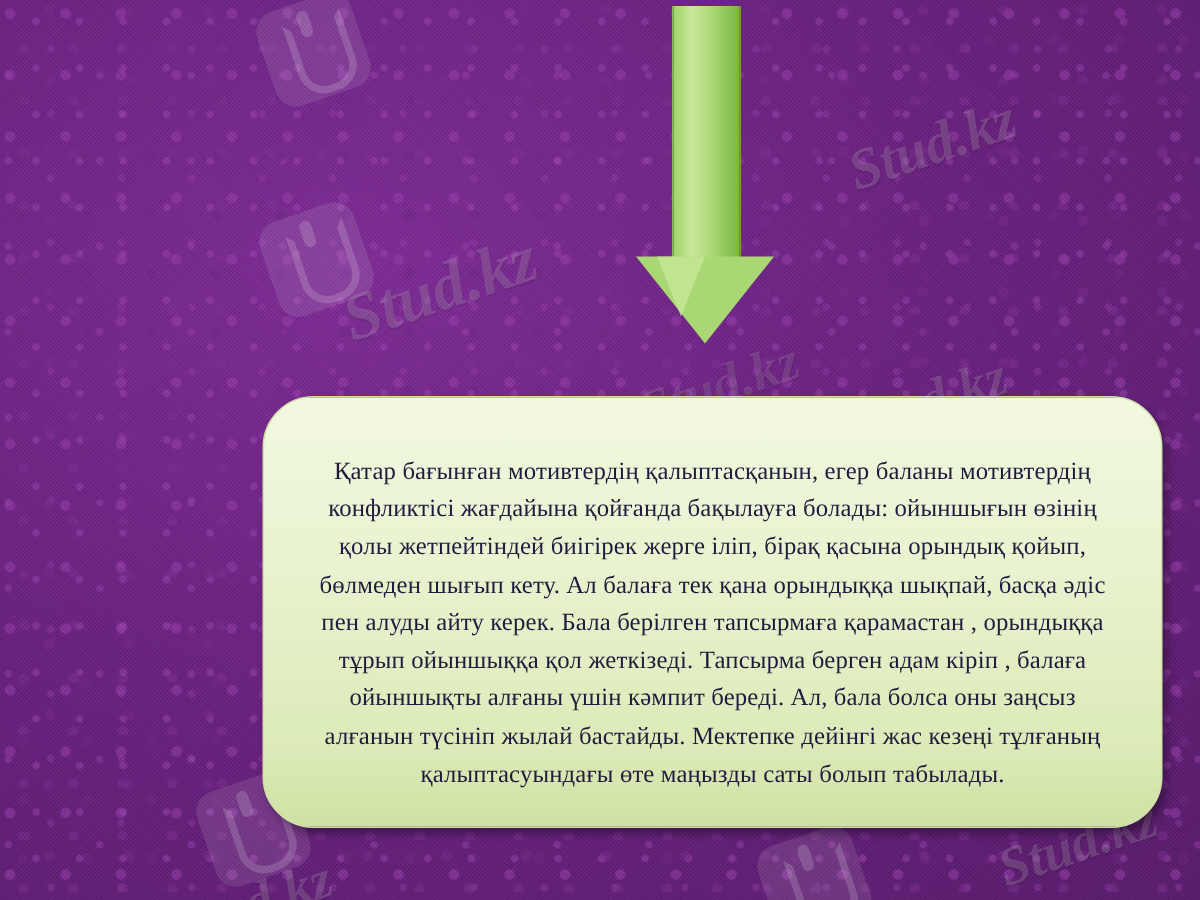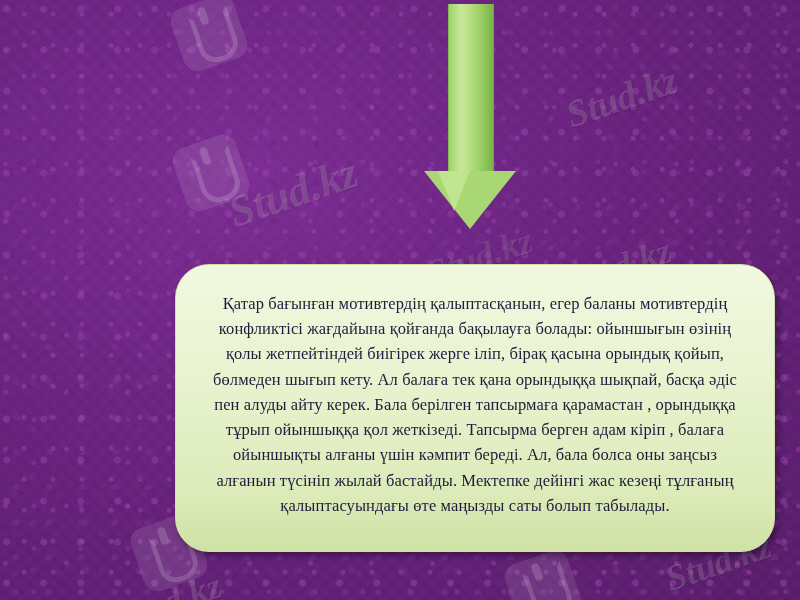--- a/index.html
+++ b/index.html
@@ -139,21 +139,21 @@
     position: absolute;
     left: 175px;
     top: 264px;
     width: 600px;
     height: 288px;
     border-radius: 34px;
     background: linear-gradient(to bottom, #f2f8e0 0%, #e8f3cf 40%, #dcebb9 80%, #cfe2a4 100%);
     box-shadow: 3px 4px 6px rgba(0,0,0,0.35);
     border: 1px solid #cfe0a8;
     box-sizing: border-box;
-    padding: 26px 30px 20px 30px;
+    padding: 36px 30px 20px 30px;
   }
   .textbox p {
     margin: 0;
     color: #201a3d;
     font-family: "Liberation Serif", serif;
     font-size: 16.5px;
     line-height: 1.53;
     text-align: center;
     text-indent: 0;
     letter-spacing: 0.1px;

